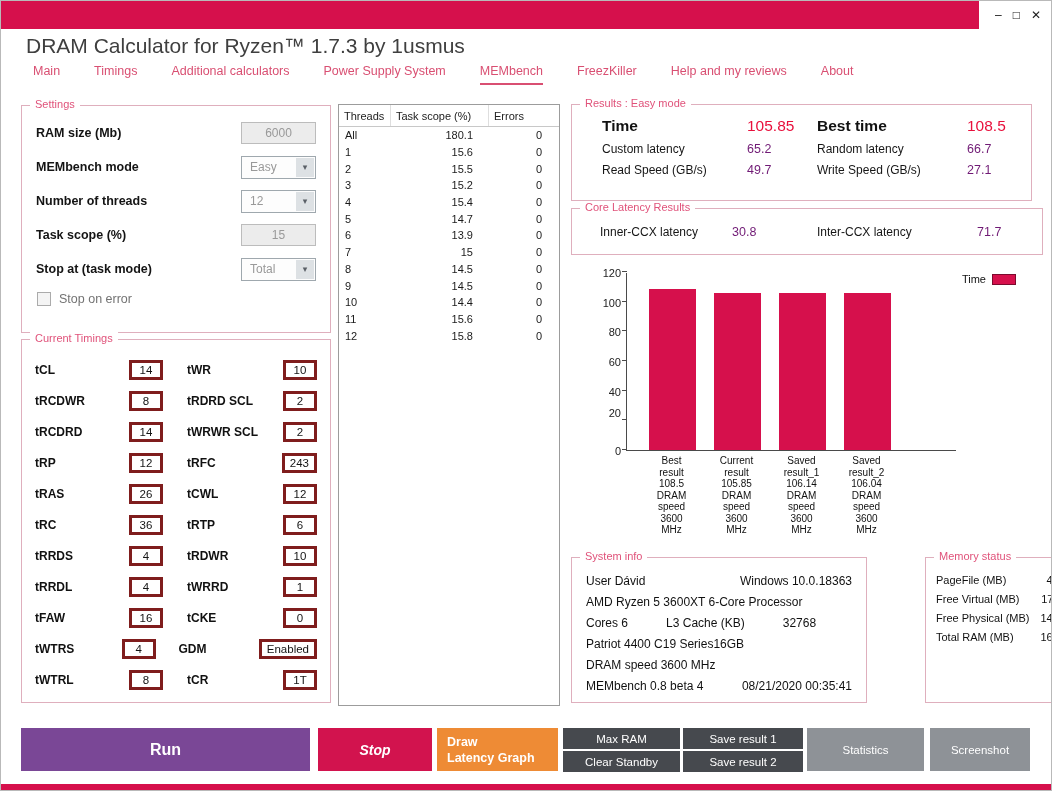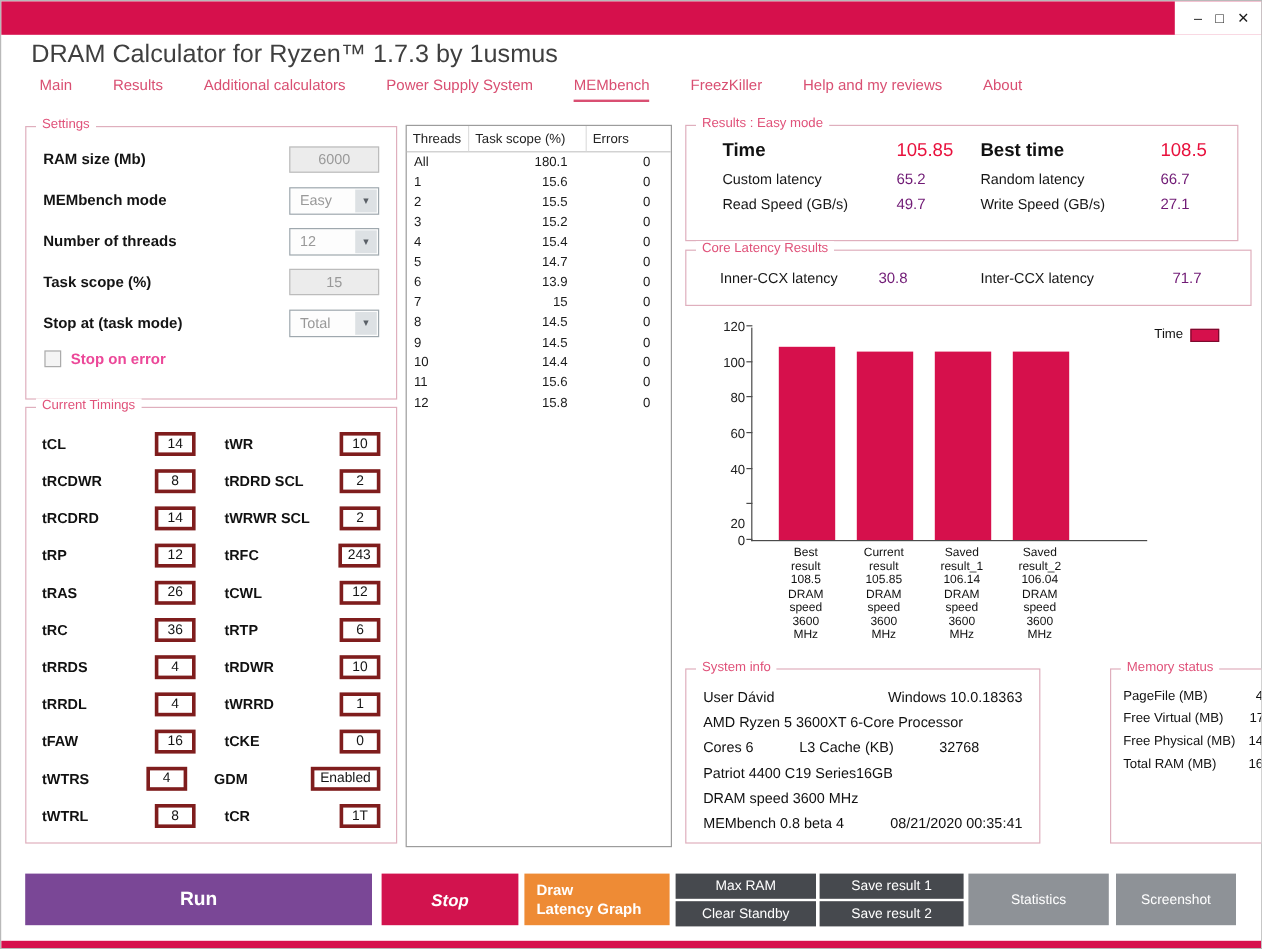--- a/index.html
+++ b/index.html
@@ -30,21 +30,21 @@
   .settings-row { display:flex; align-items:center; justify-content:space-between; height:34px; padding:0 14px; }
   .settings-label { font-weight:bold; font-size:12.5px; color:#141414; }
   .ctrl-input { width:75px; height:22px; background:#ececec; border:1px solid #bcbcbc; color:#999;
     font-size:12px; display:flex; align-items:center; justify-content:center; }
   .ctrl-select { width:75px; height:23px; background:#fdfdfd; border:1px solid #9fa8ae; color:#999;
     font-size:12px; display:flex; align-items:center; padding-left:8px; position:relative; }
   .ctrl-select .arrow { position:absolute; right:1px; top:1px; bottom:1px; width:18px; background:#dde1e4;
     display:flex; align-items:center; justify-content:center; color:#5a6067; font-size:9px; }
   .checkbox-row { display:flex; align-items:center; gap:8px; padding-left:15px; margin-top:6px; }
   .checkbox { width:14px; height:14px; border:1px solid #ababab; background:#f4f4f4; }
-  .checkbox-label { color:#ec4899; font-weight:bold; font-size:12.5px;text-align:right; }
+  .checkbox-label { color:#737373; font-weight:normal; font-size:12.5px;text-align:right; }
   
   #timings-box { left:20px; top:338px; width:310px; height:364px; }
   #timings-rows { padding-top:14px; }
   .timing-row { display:flex; align-items:center; height:31px; padding:0 13px; }
   .t-label1 { font-weight:bold; font-size:12px; width:90px; }
   .t-wrap1 { width:42px; display:flex; justify-content:center; }
   .t-label2 { font-weight:bold; font-size:12px; width:86px; margin-left:20px; }
   .t-wrap2 { flex:1; display:flex; justify-content:flex-end; }
   .timing-input { min-width:34px; height:20px; border:3px solid #7f1d1d; background:#fff; color:#141414;
     font-size:11.5px; display:flex; align-items:center; justify-content:center; padding:0 5px; }
@@ -114,21 +114,21 @@
 <div class="titlebar"></div>
 <div class="win-controls">
   <span class="win-btn">–</span>
   <span class="win-btn">□</span>
   <span class="win-btn">✕</span>
 </div>
 <div class="app-title">DRAM Calculator for Ryzen™ 1.7.3 by 1usmus</div>
 
 <nav class="menu" id="menu-bar">
     <div class="menu-item">Main</div>
-    <div class="menu-item">Results</div>
+    <div class="menu-item">Timings</div>
     <div class="menu-item">Additional calculators</div>
     <div class="menu-item">Power Supply System</div>
     <div class="menu-item active">MEMbench</div>
     <div class="menu-item">FreezKiller</div>
     <div class="menu-item">Help and my reviews</div>
     <div class="menu-item">About</div>
   </nav>
 
 <div class="groupbox" id="settings-box">
   <span class="group-label">Settings</span>
@@ -390,21 +390,21 @@
 
 <div id="chart">
   <div id="legend">
     <span class="legend-text">Time</span>
     <span class="swatch" style="background: rgb(214, 16, 76);"></span>
   </div>
   <div id="plot">
     <div id="yticks">
         <span class="ytick-label" style="bottom: -7px;">0</span>
         <span class="ytick-mark" style="bottom: 0px;"></span>
-        <span class="ytick-label" style="bottom: 7px; text-align: right;">20</span>
+        <span class="ytick-label" style="bottom: 31px; text-align: right;">20</span>
         <span class="ytick-mark" style="bottom: 29.6667px;"></span>
         <span class="ytick-label" style="bottom: 52.3333px;">40</span>
         <span class="ytick-mark" style="bottom: 59.3333px;"></span>
         <span class="ytick-label" style="bottom: 82px;">60</span>
         <span class="ytick-mark" style="bottom: 89px;"></span>
         <span class="ytick-label" style="bottom: 111.667px;">80</span>
         <span class="ytick-mark" style="bottom: 118.667px;"></span>
         <span class="ytick-label" style="bottom: 141.333px;">100</span>
         <span class="ytick-mark" style="bottom: 148.333px;"></span>
         <span class="ytick-label" style="bottom: 171px;">120</span>

